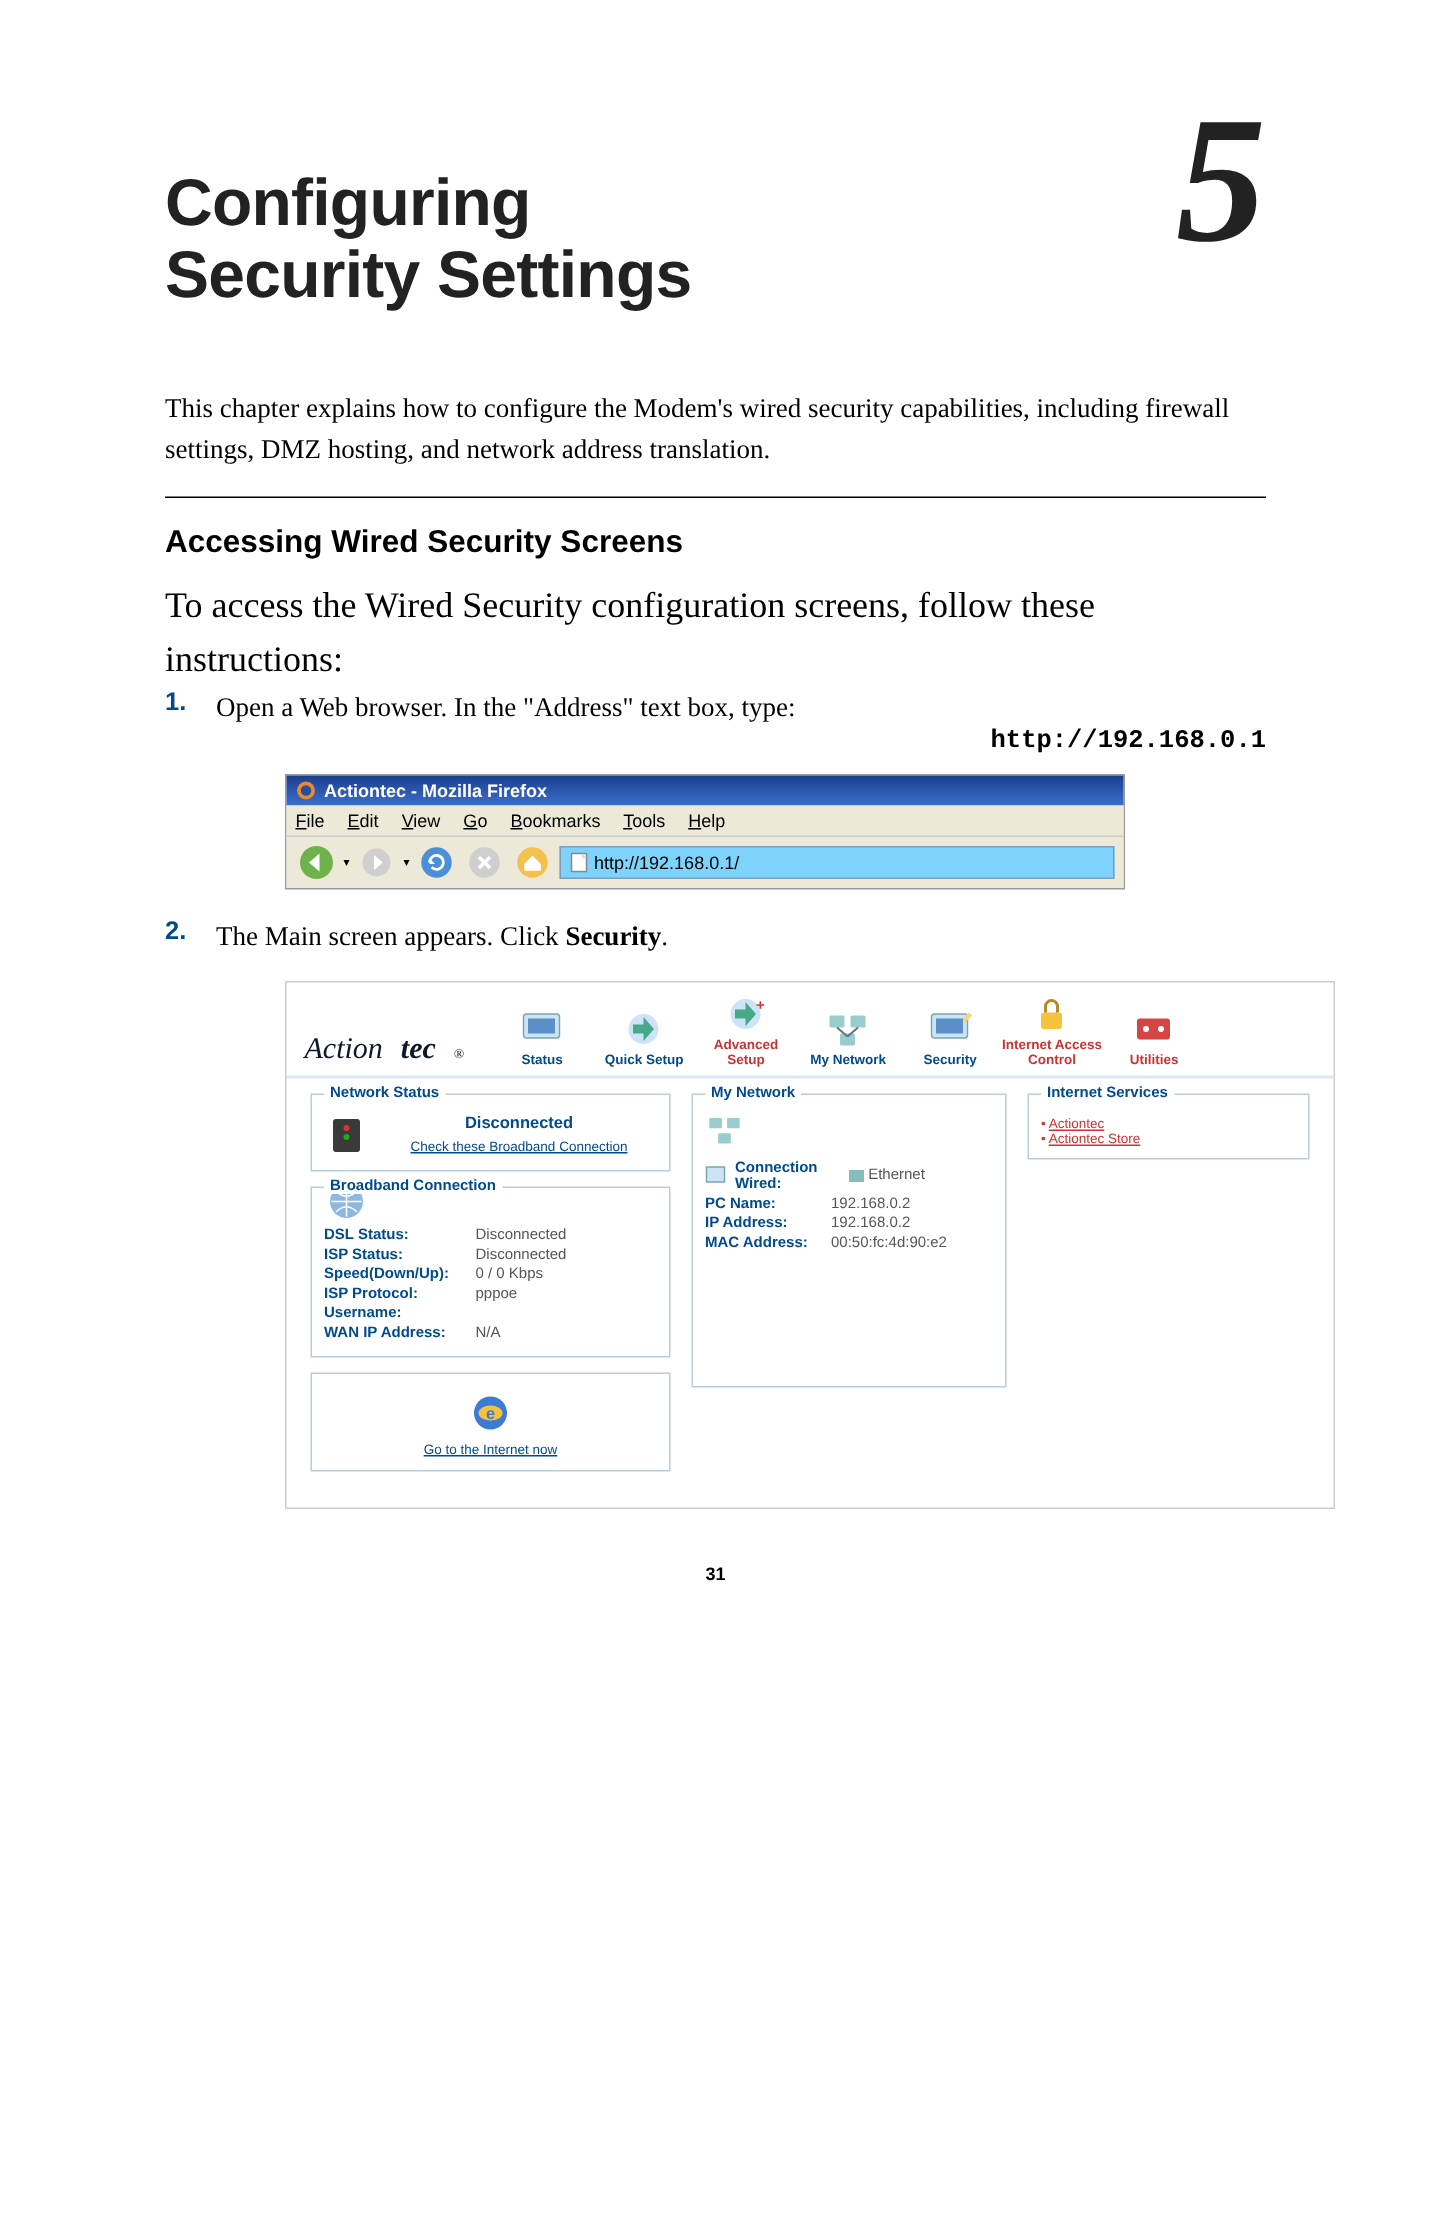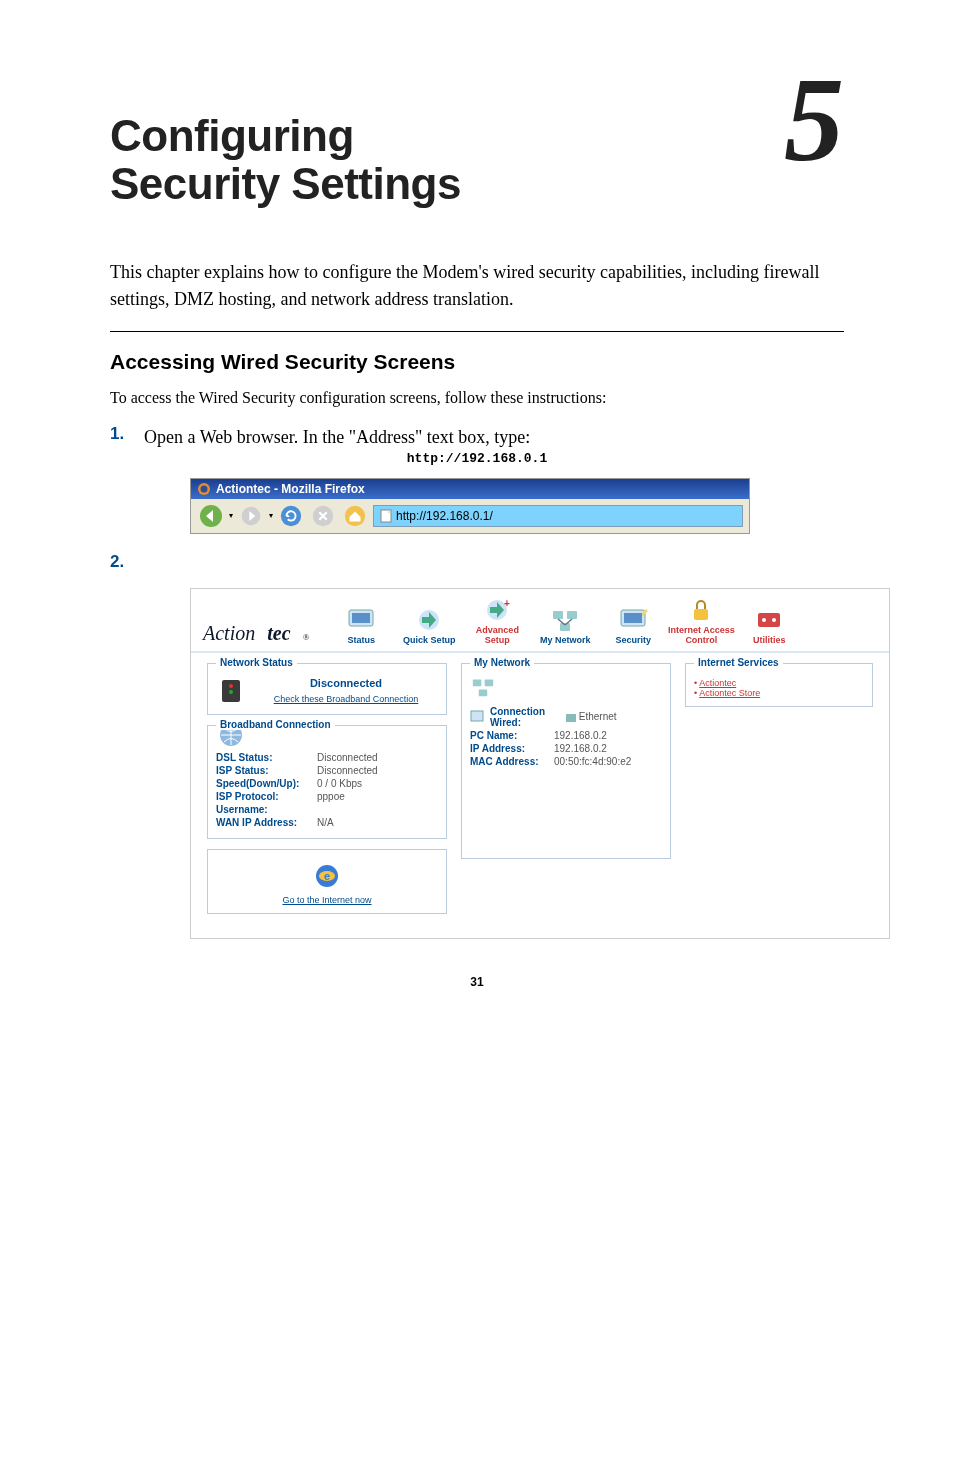--- a/index.html
+++ b/index.html
@@ -10,27 +10,27 @@
     height: 1475px;
     padding: 80px 110px 40px 110px;
     color: #000;
   }
   .chapter-head { display: flex; justify-content: space-between; align-items: flex-start; margin-bottom: 50px; }
   .chapter-title { font-family: Arial, Helvetica, sans-serif; font-weight: 900; font-size: 44px; line-height: 1.1; color: #222; letter-spacing: -0.5px; margin-top: 32px; }
   .chapter-num { font-family: Georgia, serif; font-weight: 900; font-style: italic; font-size: 120px; color: #222; line-height: 0.8; margin-top: -8px; }
   .intro { font-size: 18px; line-height: 1.5; margin-bottom: 18px; }
   hr.sep { border: none; border-top: 1px solid #000; margin: 14px 0 18px 0; }
   .section-h { font-family: Arial, Helvetica, sans-serif; font-weight: bold; font-size: 21px; margin-bottom: 12px; }
-  .section-p { font-size: 16px; line-height: 1.5; margin-bottom: 14px; }
+  .section-p { font-size: 24px; line-height: 1.5; }
   ol.steps { list-style: none; padding: 0; }
   ol.steps > li { margin-bottom: 18px; }
   .step-row { display: flex; align-items: flex-start; gap: 16px; }
   .step-num { font-family: Arial, Helvetica, sans-serif; font-weight: bold; color: #004b8d; font-size: 17px; min-width: 18px; }
   .step-body { font-size: 18px; line-height: 1.5; }
-  .mono { font-family: 'Courier New', monospace; font-weight: bold; font-size: 13px; text-align: center; display: block; }
+  .mono { font-family: 'Courier New', monospace; font-weight: bold; font-size: 17px; text-align: right; display: block; }
   .indent-cont { margin-left: 34px; font-size: 18px; line-height: 1.5; }
   .figure { margin: 12px 0 18px 80px; border: 1px solid #999; width: 560px; }
   
   .bw-title { background: linear-gradient(#1b3e8e,#3b6ecc); color: #fff; font-family: Arial; font-size: 12px; font-weight: bold; padding: 3px 6px; display: flex; align-items: center; gap: 5px; }
   .bw-menubar { background: #ece9d8; font-family: Arial; font-size: 12px; padding: 3px 6px; border-bottom: 1px solid #ccc; }
   .bw-menubar span { margin-right: 12px; }
   .bw-menubar span u { text-decoration: underline; }
   .bw-toolbar { background: #ece9d8; display: flex; align-items: center; gap: 4px; padding: 3px 6px; }
   .tb-btn { width: 28px; height: 28px; display: flex; align-items: center; justify-content: center; }
   .addr-box { flex: 1; background: #7dd3fc; border: 1px solid #7f9db9; font-family: Arial; font-size: 12px; padding: 3px 6px; display: flex; align-items: flex-start; gap: 4px; }
@@ -85,20 +85,29 @@
     <span class="mono">http://192.168.0.1</span>
 
     <div class="figure">
       <div class="bw-title">
         <svg width="14" height="14" viewBox="0 0 14 14">
             <circle cx="7" cy="7" r="6" fill="#e88b2d"></circle>
             <circle cx="7" cy="7" r="3.5" fill="#2a4e9c"></circle>
           </svg>
         <span>Actiontec - Mozilla Firefox</span>
       </div>
+      <div class="bw-menubar">
+        <span><u>F</u>ile</span>
+        <span><u>E</u>dit</span>
+        <span><u>V</u>iew</span>
+        <span><u>G</u>o</span>
+        <span><u>B</u>ookmarks</span>
+        <span><u>T</u>ools</span>
+        <span><u>H</u>elp</span>
+      </div>
       <div class="bw-toolbar">
         <div class="tb-btn">
           <svg width="26" height="26" viewBox="0 0 26 26">
               <circle cx="13" cy="13" r="11" fill="#6fb24c"></circle>
               <path d="M15 7 L8 13 L15 19 Z" fill="#fff"></path>
             </svg>
         </div>
         <span style="font-size:8px;">▾</span>
         <div class="tb-btn">
           <svg width="22" height="22" viewBox="0 0 26 26">
@@ -133,20 +142,23 @@
             </svg>
           <span>http://192.168.0.1/</span>
         </div>
       </div>
     </div>
   </li>
 
   <li>
     <div class="step-row">
       <span class="step-num">2.</span>
+      <span class="step-body">
+        <span>The Main screen appears. Click </span><strong>Security</strong><span>.</span>
+      </span>
     </div>
 
     <div class="router-fig">
       <div class="top-nav">
         <div class="logo">
           <span>Action</span>
             <span style="font-weight:bold;">tec</span>
             <span class="r">®</span>
         </div>
         <div class="nav-item">

